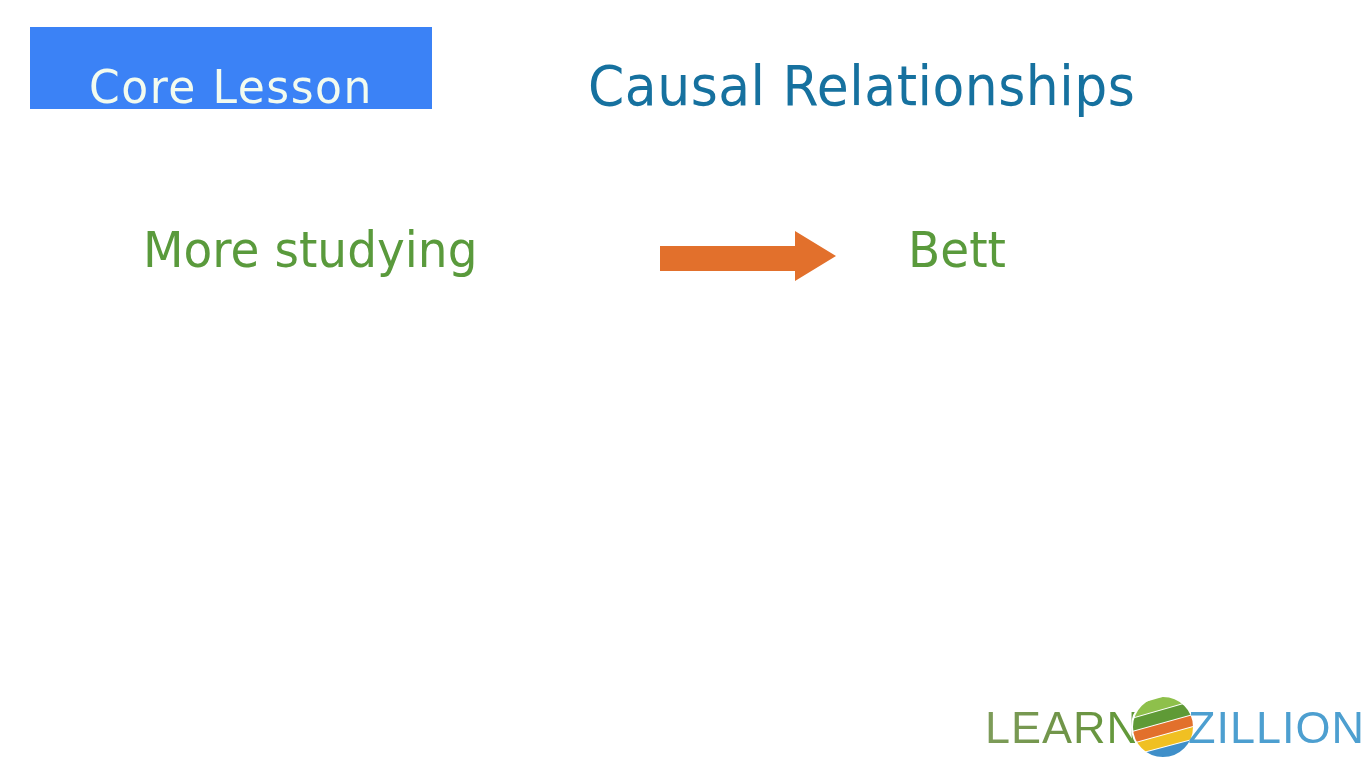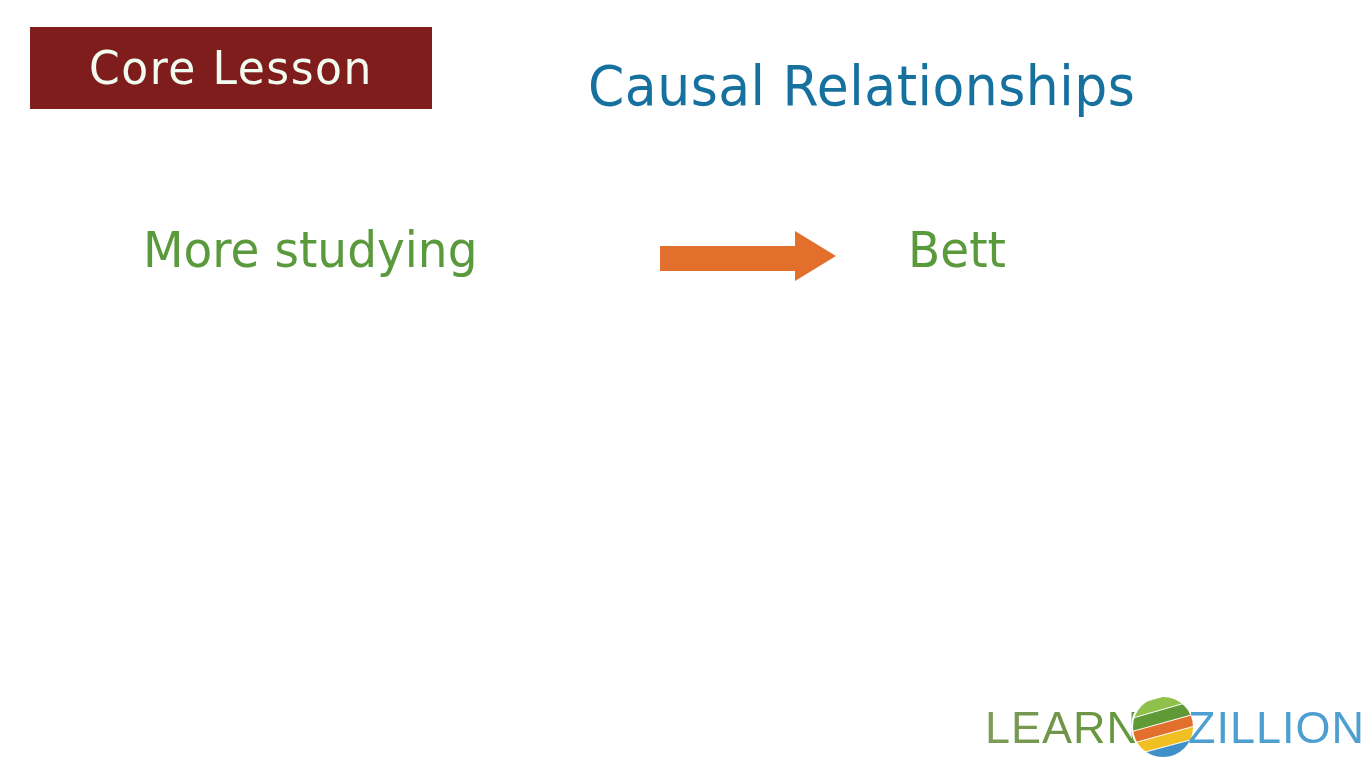--- a/index.html
+++ b/index.html
@@ -19,23 +19,23 @@
     overflow: hidden;
   }
 
   
   #lesson-badge {
     position: absolute;
     left: 30px;
     top: 27px;
     width: 402px;
     height: 82px;
-    background: #7f1d1d;
+    background: #3b82f6;
     display: flex;
-    align-items: center;
+    align-items: flex-end;
     justify-content: center;
     box-sizing: border-box;
   }
   #lesson-badge-label {
     color: #f2fbef;
     font-family: "DejaVu Sans", sans-serif;
     font-size: 44px;
     line-height: 1;
     letter-spacing: 1.5px;
     white-space: nowrap;

